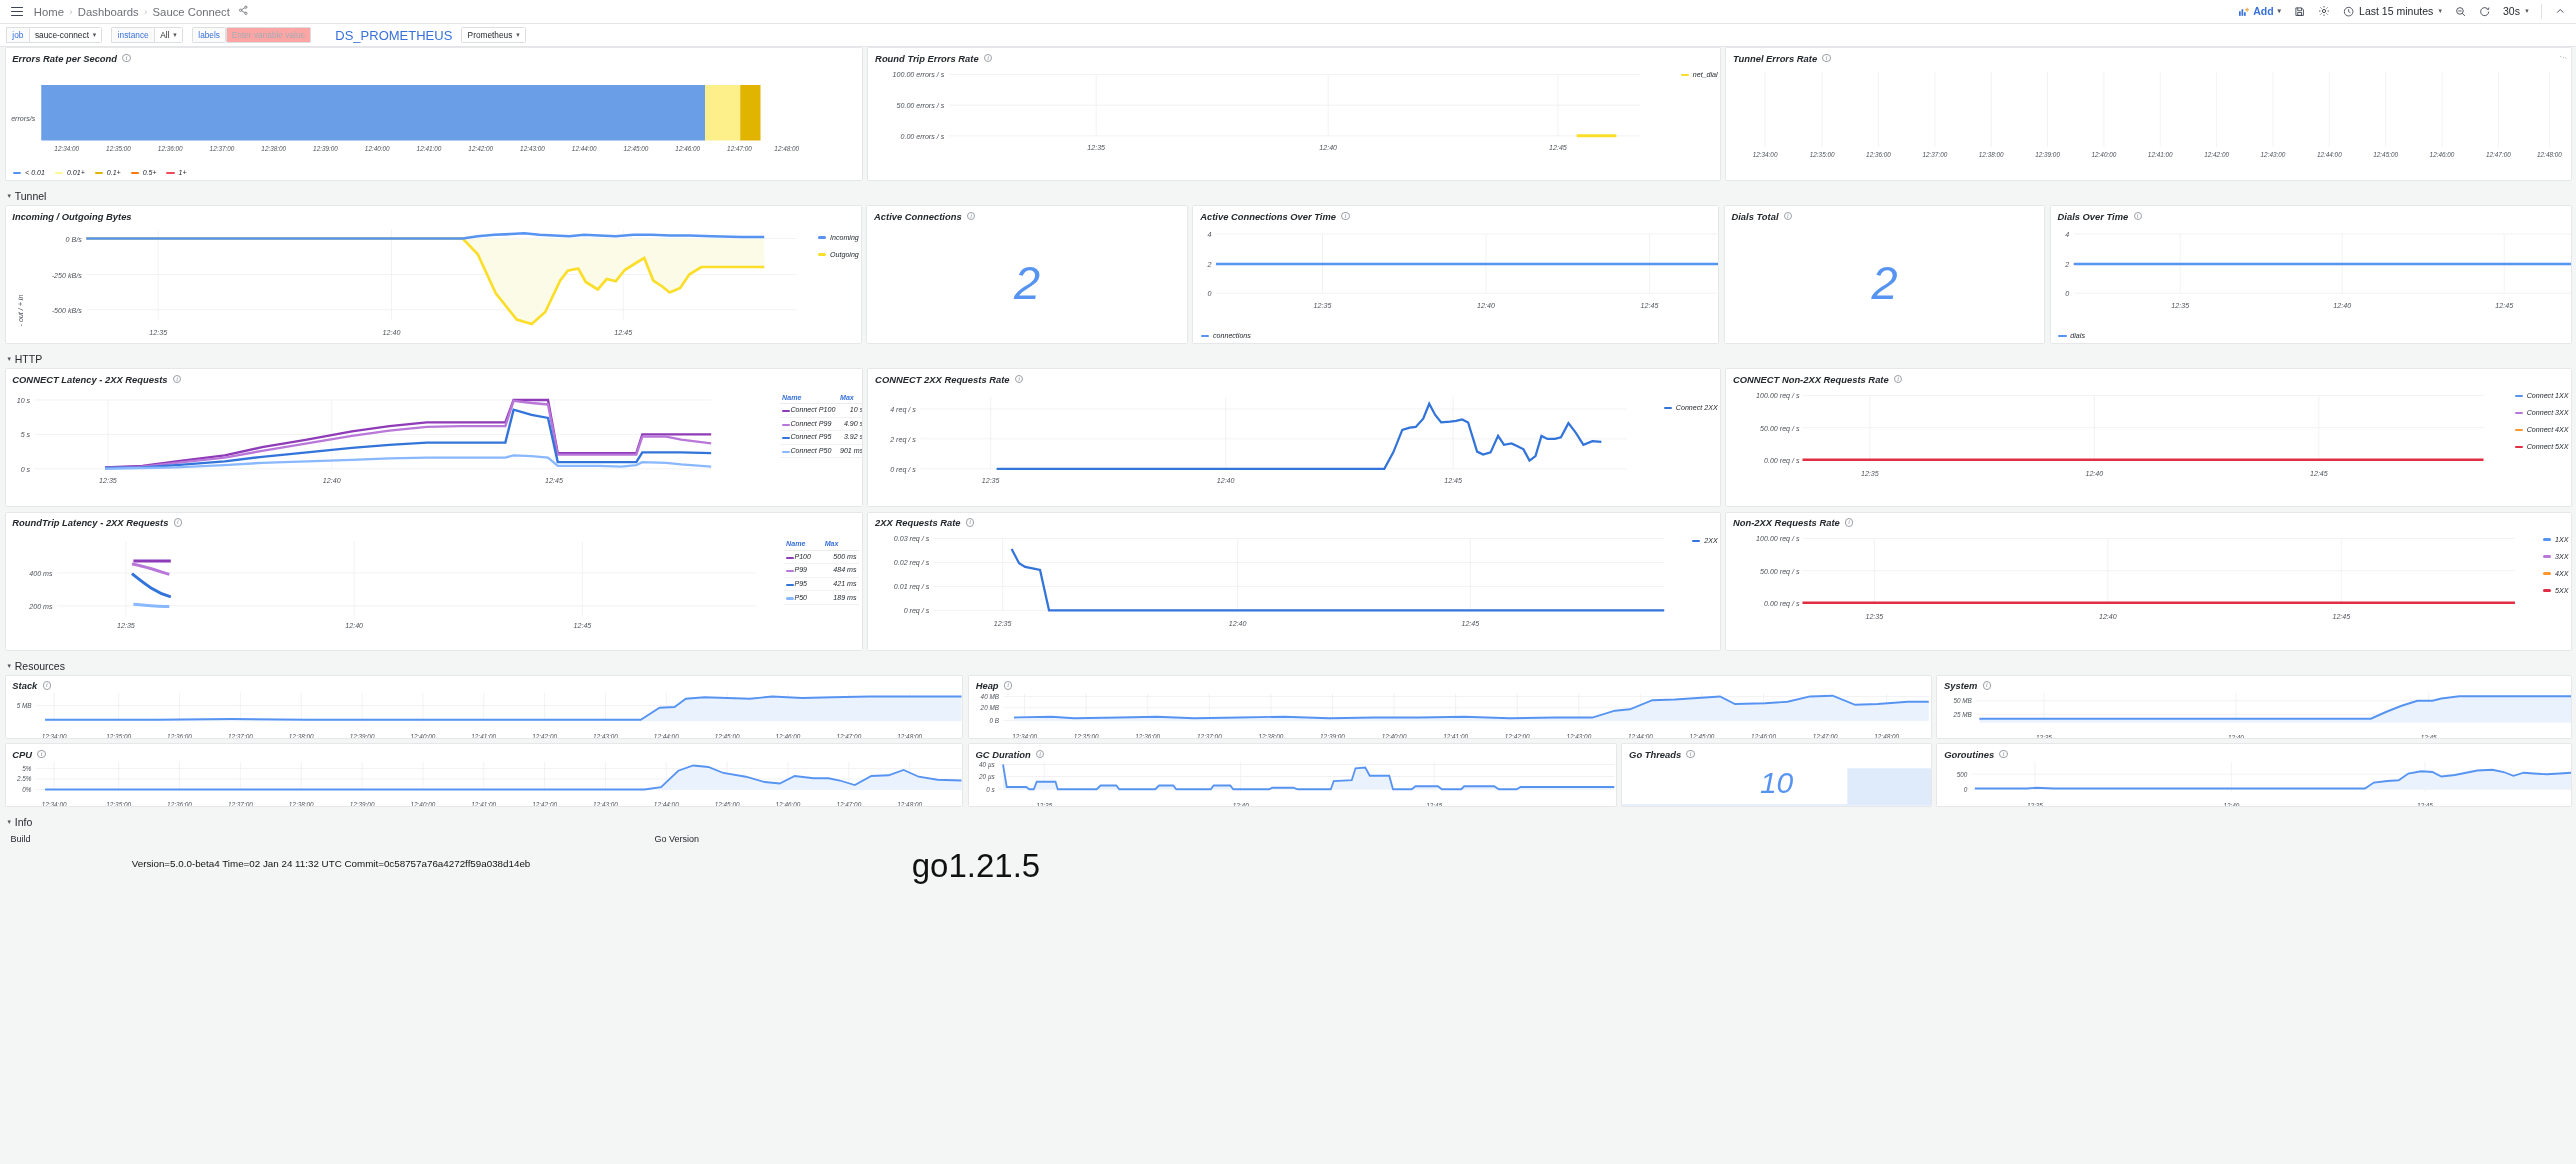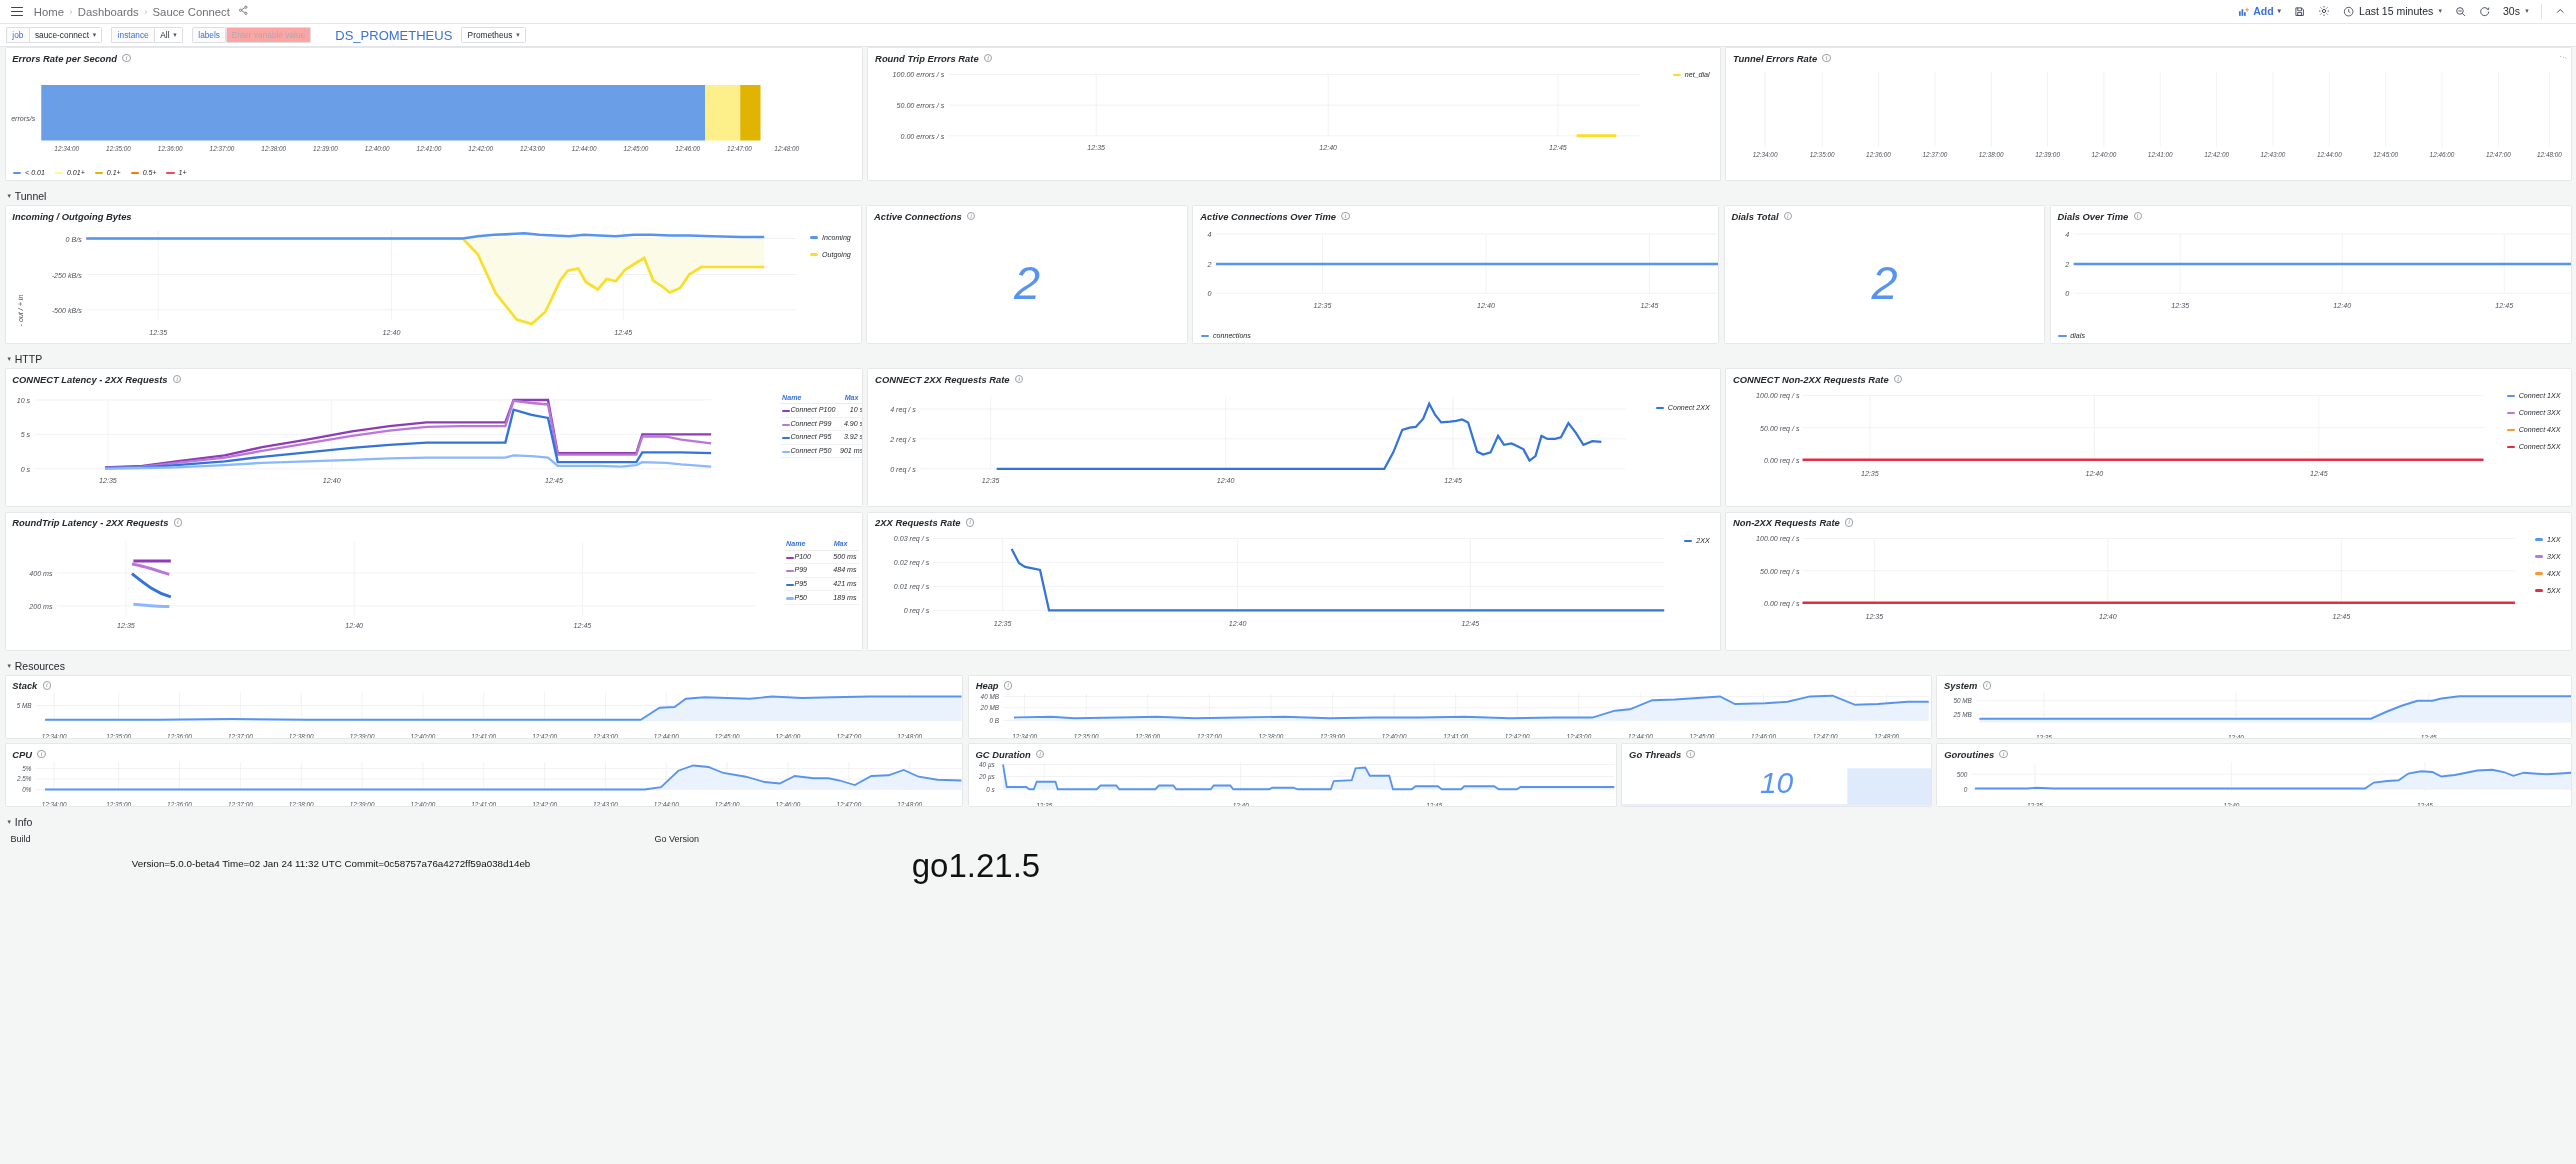--- a/index.html
+++ b/index.html
@@ -77,28 +77,28 @@
   .menu-dots { position:absolute; right:2.3px; top:5.3px; writing-mode: vertical-rl; font-size:7.5px; color:#8b8f96; letter-spacing:0.8px; cursor:pointer;}
 
   
   .axtxt { font-size: 9.5px; fill: #4d5259; font-family: "Liberation Sans", sans-serif; }
   .axtxt-s { font-size: 8.5px; fill: #4d5259; font-family: "Liberation Sans", sans-serif; }
 
   
   .legend { display: flex; gap: 9.8px; padding: 1.5px 0 3px 7.5px; flex-wrap: wrap; }
   .lgi { display: flex; align-items: center; gap: 3.8px; font-size: 7.1px; color: #24292e; cursor:pointer;}
   .swatch { width: 8.3px; height: 2.3px; border-radius: 1.5px; display:inline-block; }
-  .legend-right { position: absolute; right: 10px; top: 10.5px; display: flex; flex-direction: column; gap: 9px; }
+  .legend-right { position: absolute; right: 2px; top: 10.5px; display: flex; flex-direction: column; gap: 9px; }
   .legend-right .lgi { font-size: 7.1px; }
 
   
   .tlegend { position:absolute; right: 3px; top: 7.5px; width: 75px; }
   .tlegend table { border-collapse: collapse; width: 100%; }
   .tlegend th { font-size: 7.1px; color:#3871dc; font-weight:bold; padding: 1.5px 2.3px; border-bottom:0.8px solid #ececed; text-align:left; cursor:pointer;}
-  .tlegend th.r { text-align: center; }
+  .tlegend th.r { text-align: left; }
   .tlegend td { font-size: 7.1px; color:#24292e; padding: 2.3px 2.3px; border-bottom:0.8px solid #f2f2f3; white-space:nowrap;}
   .tlegend td.r { text-align: right; }
 
   
   .bigstat { display:flex; align-items:center; justify-content:center; height:100%; }
   .bigstat span { font-size: 47px; color: #5794f2; font-weight: 400; line-height: 1; font-family: "Liberation Sans", sans-serif; }
   .bigstat.small span { font-size: 30px; }
 
   
   .infosec { display: flex; padding: 0 6px; }

